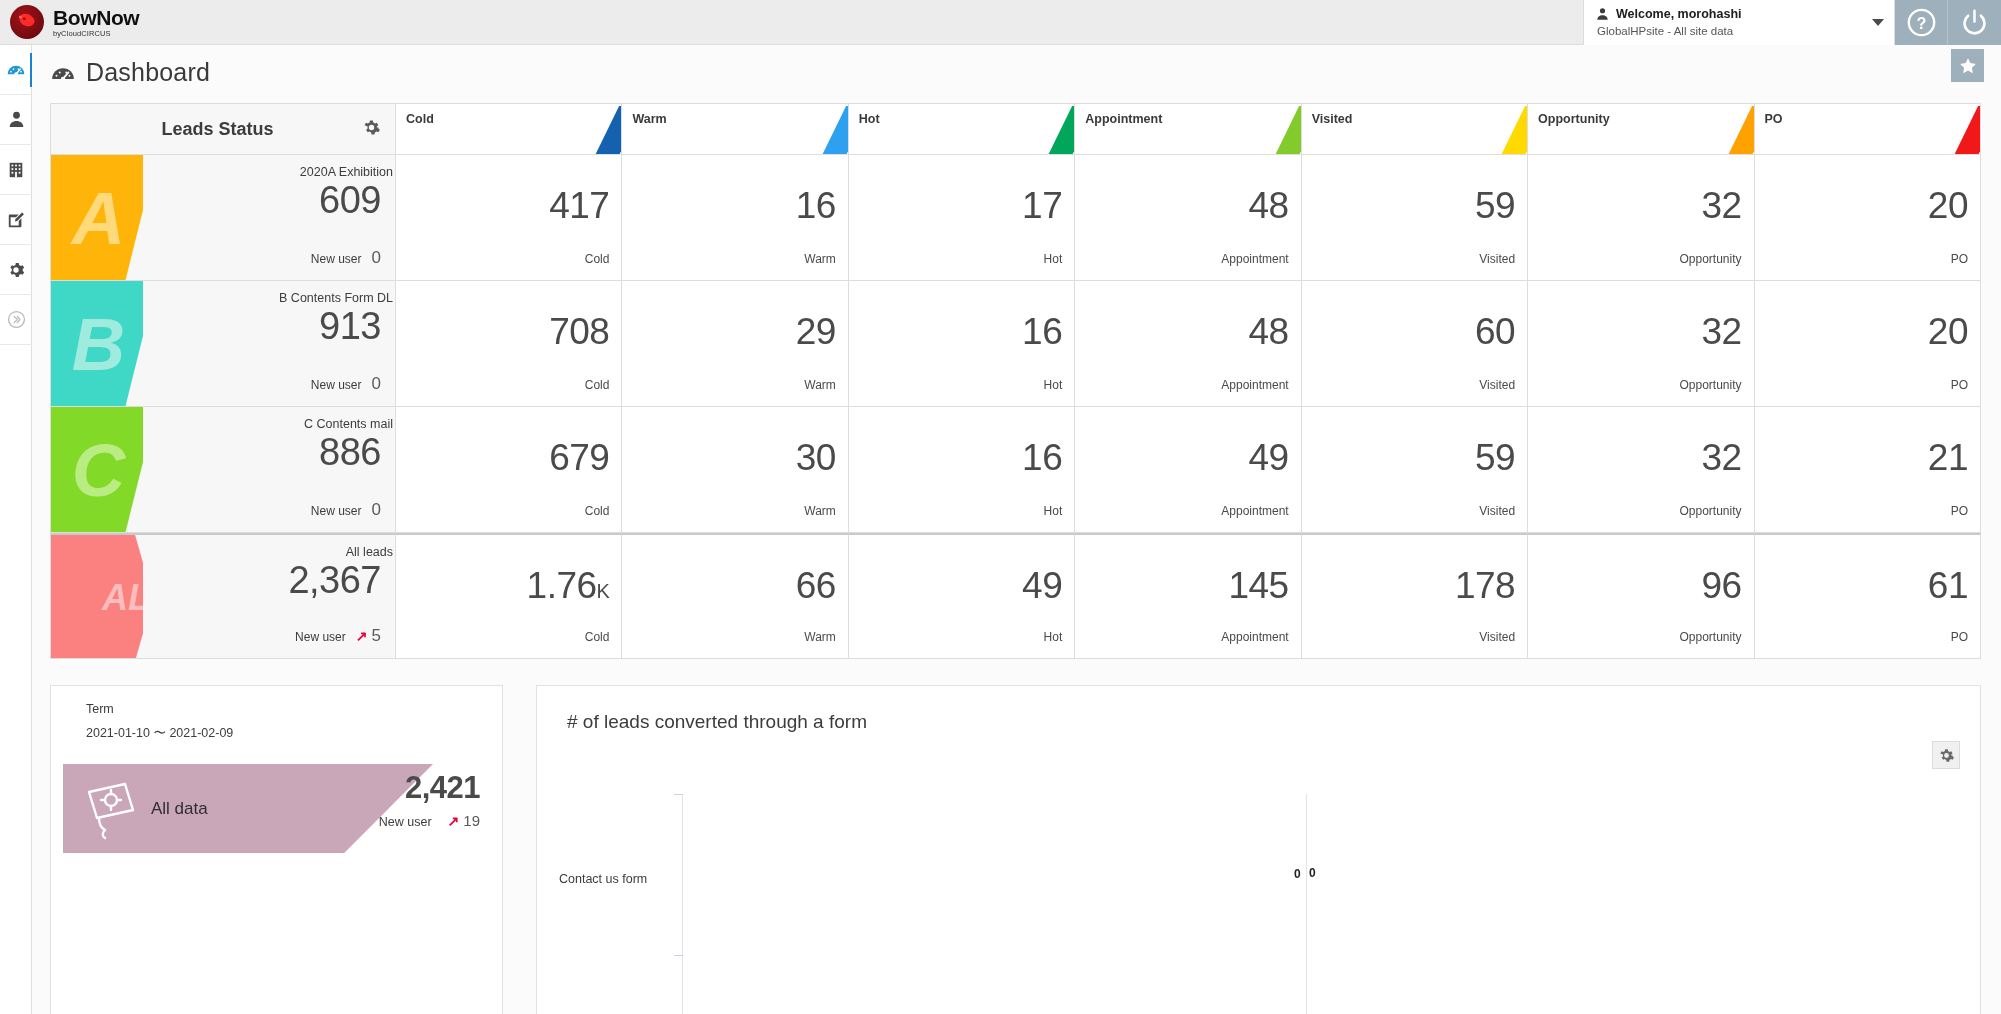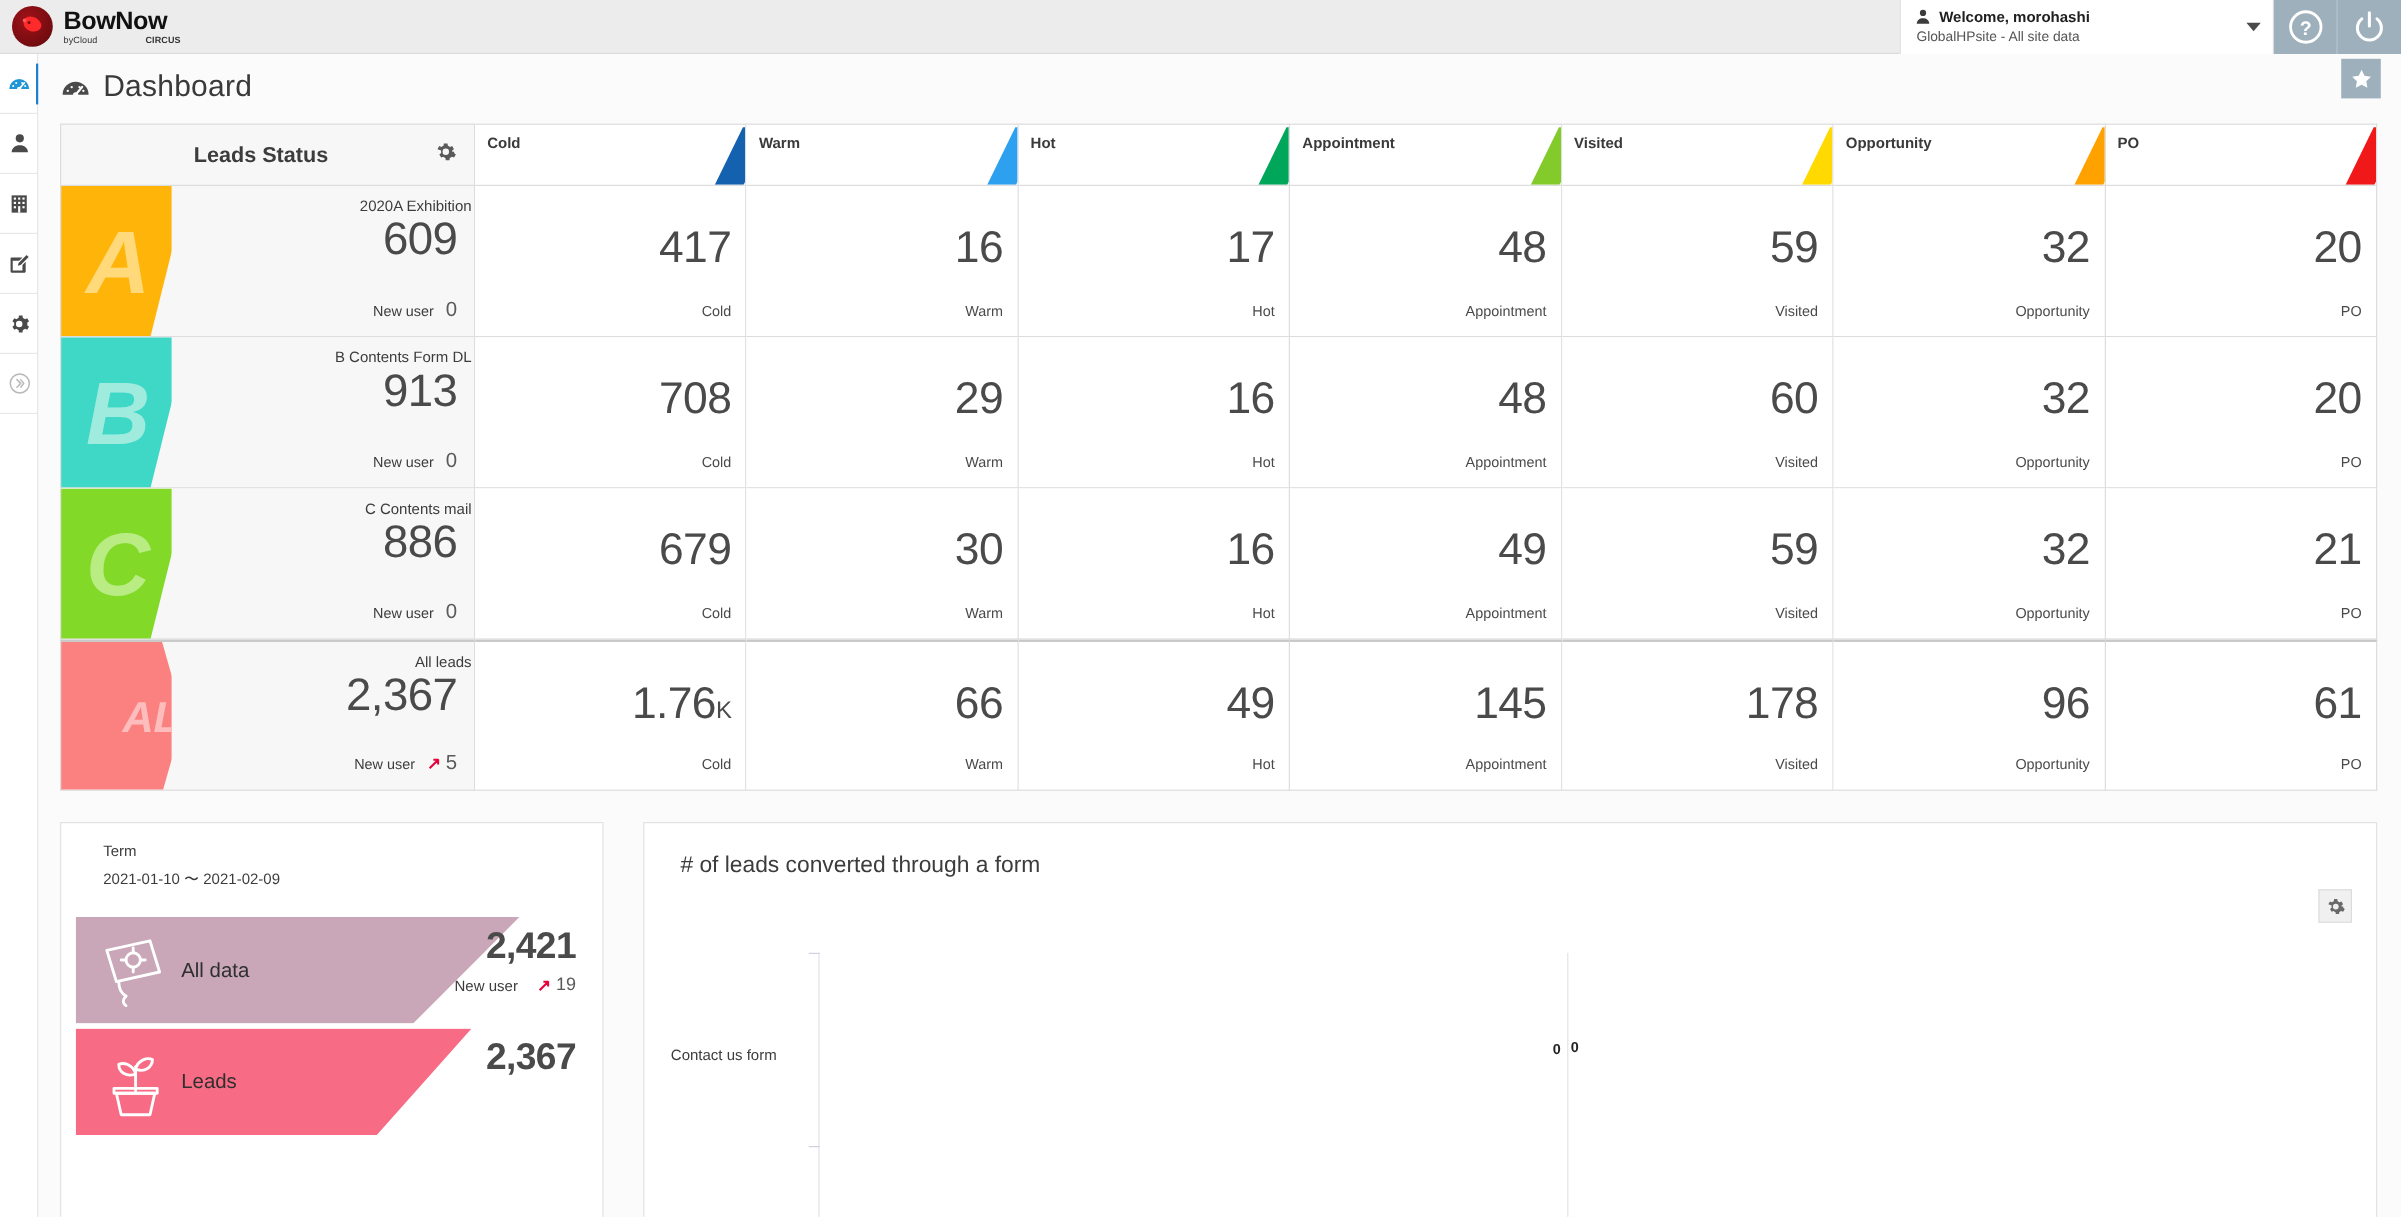--- a/index.html
+++ b/index.html
@@ -21,21 +21,21 @@
     width: 34px; height: 34px; border-radius: 50%;
     background: radial-gradient(circle at 38% 34%, #a01219 0%, #7d0d12 55%, #5d080c 100%);
     position: relative; overflow: hidden; flex: none;
   }
   .logo-mark .dog {
     position: absolute; left: 6px; top: 6px; width: 22px; height: 22px;
   }
   .logo-text { line-height: 1; }
   .logo-title { font-size: 21px; font-weight: bold; color: #111; letter-spacing: -0.4px; }
   .logo-sub { font-size: 7.5px; color: #333; margin-top: 2px; letter-spacing: .1px; }
-  .logo-sub b { font-weight: bold; margin-left: 40px; }
+  .logo-sub b { font-weight: normal; }
 
   .topbar-spacer { flex: 1; }
 
   .user-box {
     width: 312px; height: 45px; background: #ffffff;
     display: flex; align-items: center; padding: 0 10px 0 12px;
     border-left: 1px solid #dcdcdc; border-right: 1px solid #dcdcdc;
     position: relative; cursor: pointer;
   }
   .user-lines { flex: 1; }
@@ -615,42 +615,20 @@
               <div class="funnel-num">2,421</div>
               <div class="funnel-sub">
                 <span class="nu">New user</span>
                 <span class="dl">
                   <span class="arrow-up">↗</span>
                   <span>19</span>
                 </span>
               </div>
             </div>
           </div>
-          <div class="funnel-row">
-            <div class="funnel-bar" style="width:330px">
-              <div class="fshape" style="background:#f76b84"></div>
-              <span class="ficon"><svg width="64" height="62" viewBox="0 0 64 62">
-                  <g fill="none" stroke="#ffffff" stroke-width="2.4" stroke-linejoin="round" stroke-linecap="round">
-                    <path d="M32 38V18"></path>
-                    <path d="M32 24c-2-8-10-10-14-8 0 6 6 11 14 8z"></path>
-                    <path d="M32 20c2-8 10-10 14-8 0 6-6 11-14 8z"></path>
-                    <path d="M16 40h32l-4 18H20z"></path>
-                    <path d="M14 36h36v4H14z"></path>
-                  </g>
-                </svg></span>
-              <span class="flabel">Leads</span>
-            </div>
-            <div class="funnel-right">
-              <div class="funnel-num">2,367</div>
-              <div class="funnel-sub" style="visibility: hidden;">
-                <span class="nu"></span>
-                <span class="dl"></span>
-              </div>
-            </div>
-          </div>
         </div>
     </div>
 
     <div class="panel chart-panel">
       <div class="chart-title"># of leads converted through a form</div>
       <div class="chart-gear">
         <svg width="17" height="17" viewBox="0 0 24 24">
           <path fill="#6a6a6a" d="M12 8.6a3.4 3.4 0 1 0 0 6.8 3.4 3.4 0 0 0 0-6.8zm8.8 3.4c0 .5 0 .9-.1 1.3l1.9 1.5-1.9 3.2-2.3-.9c-.7.5-1.4 1-2.2 1.3l-.4 2.4h-3.8l-.4-2.4c-.8-.3-1.6-.7-2.2-1.3l-2.3.9-1.9-3.2 1.9-1.5a7.4 7.4 0 0 1 0-2.6L3.2 9.2l1.9-3.2 2.3.9c.7-.5 1.4-1 2.2-1.3l.4-2.4h3.8l.4 2.4c.8.3 1.6.7 2.2 1.3l2.3-.9 1.9 3.2-1.9 1.5c.1.4.1.8.1 1.3z"></path>
         </svg>
       </div>

